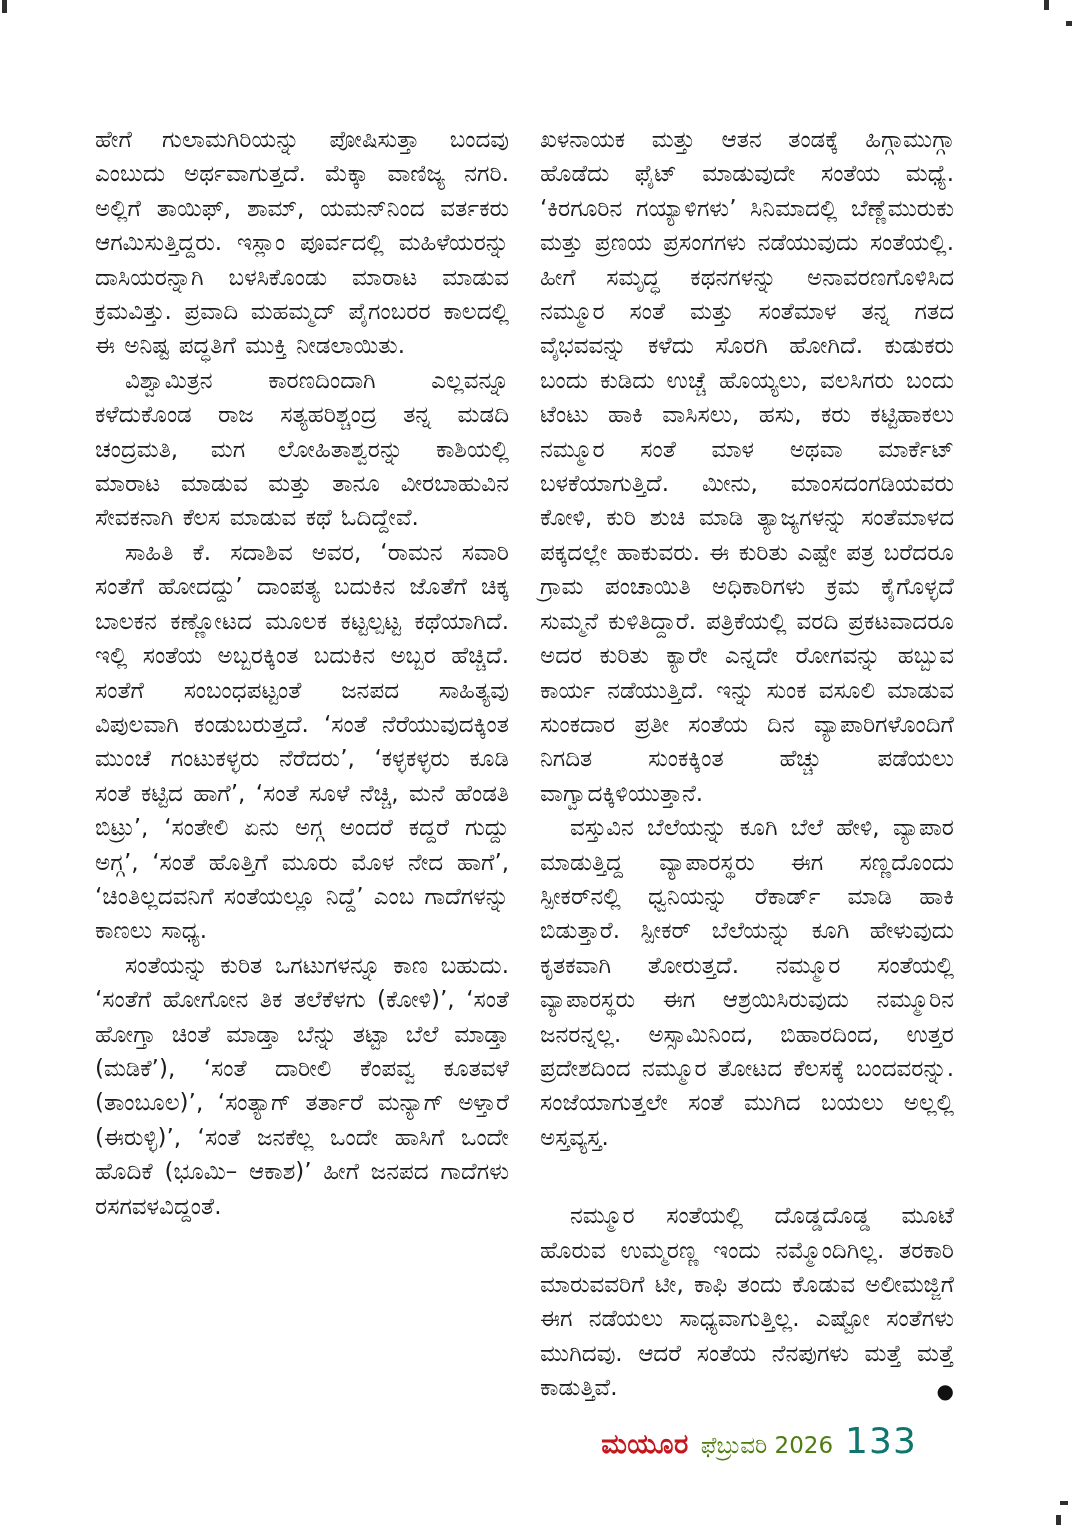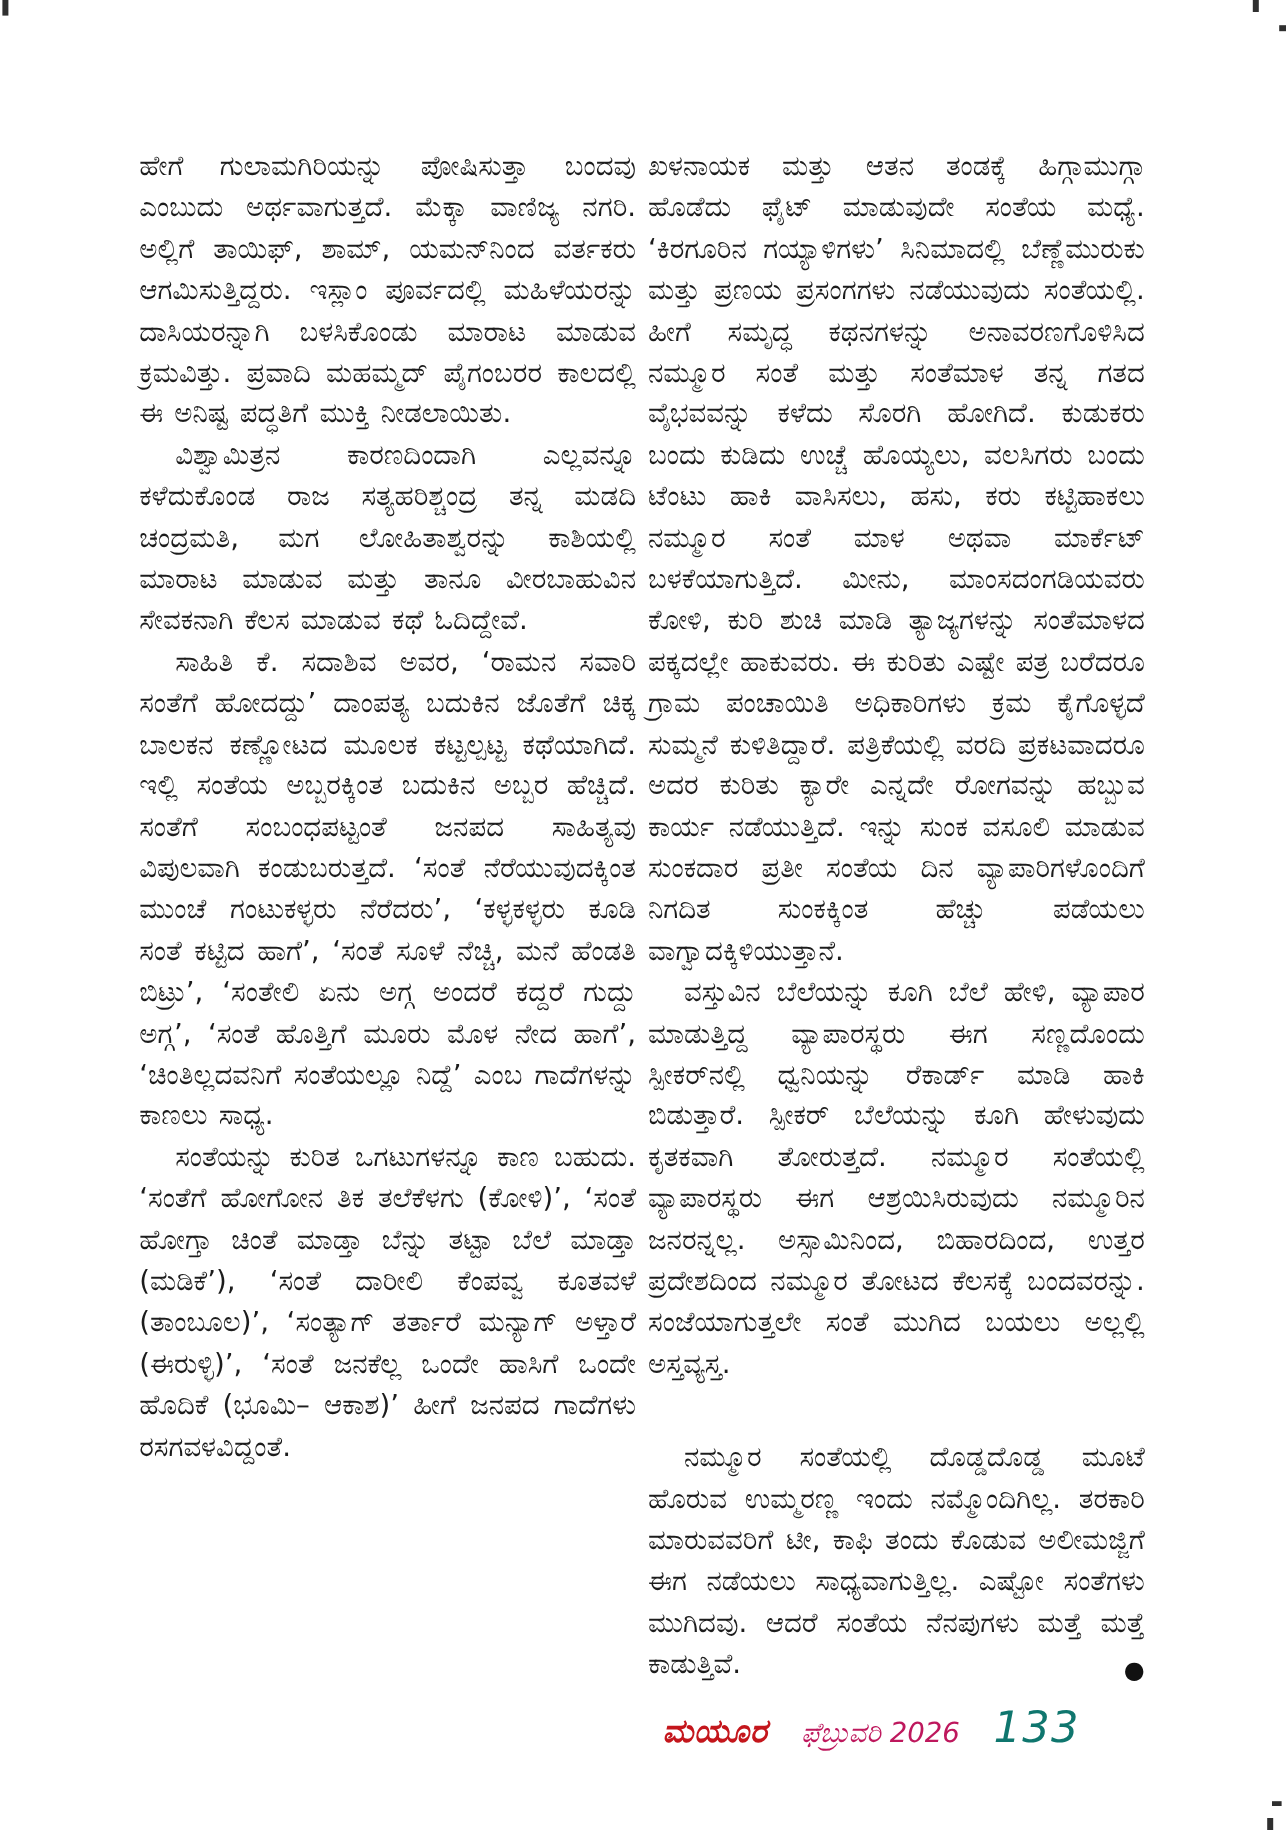--- a/index.html
+++ b/index.html
@@ -18,21 +18,21 @@
   .page {
     position: absolute;
     inset: 0;
   }
   .column {
     position: absolute;
     top: 122px;
     width: 414px;
     text-align: justify;
   }
-  .column-left  { left: 116px; }
+  .column-left  { left: 95px; }
   .column-right { left: 540px; }
   .para {
     margin: 0;
     font-size: 23px;
     line-height: 34.4px;
     word-spacing: 2px;
     color: #1c1c1c;
   }
   .para.indent { text-indent: 30px; }
   .para.last { position: relative; margin-top: 44px; }
@@ -43,35 +43,34 @@
     font-size: 20px;
     color: #111;
     line-height: 1;
   }
   .footer {
     position: absolute;
     top: 1392px;
     left: 552px;
     width: 414px;
     display: flex;
-    justify-content: flex-start;
+    justify-content: center;
     align-items: baseline;
-    gap: 28px;
+    gap: 12px;
     white-space: nowrap;
-    font-style: italic;
   }
   .magazine-logo {
     font-size: 27px;
     font-weight: bold;
     color: #c4161c;
     letter-spacing: 0.5px;
   }
   .footer-issue {
     font-size: 23px;
-    color: #be185d;
+    color: #4d7c0f;
     margin-top: 40px;
   }
   .footer-page-number {
     font-size: 36px;
     color: #0f766e;
     letter-spacing: 1px;
   }
   .crop-mark {
     position: absolute;
     background: #2f2f2f;

